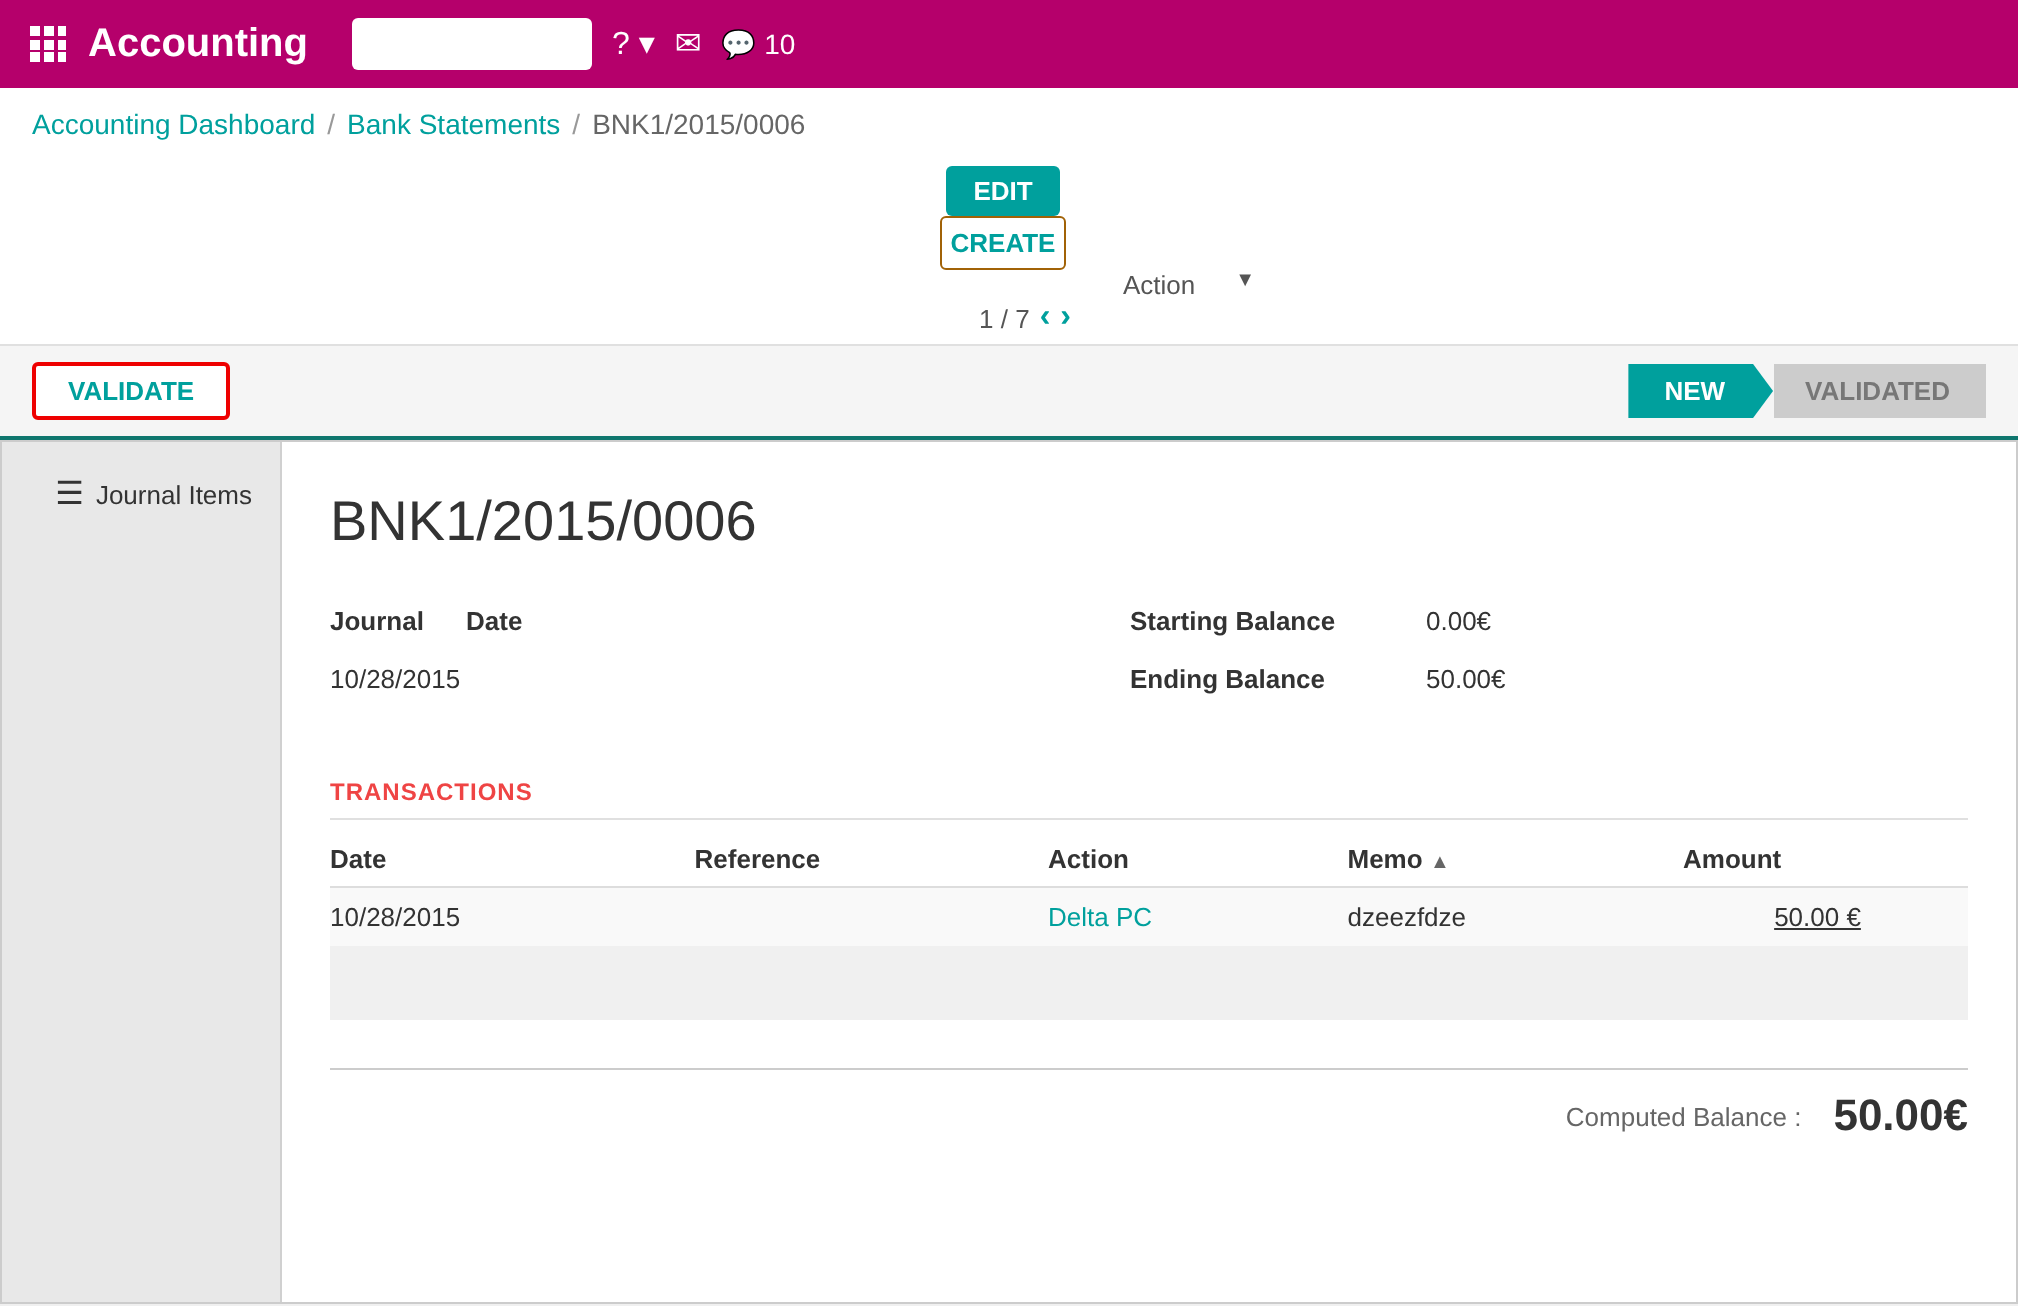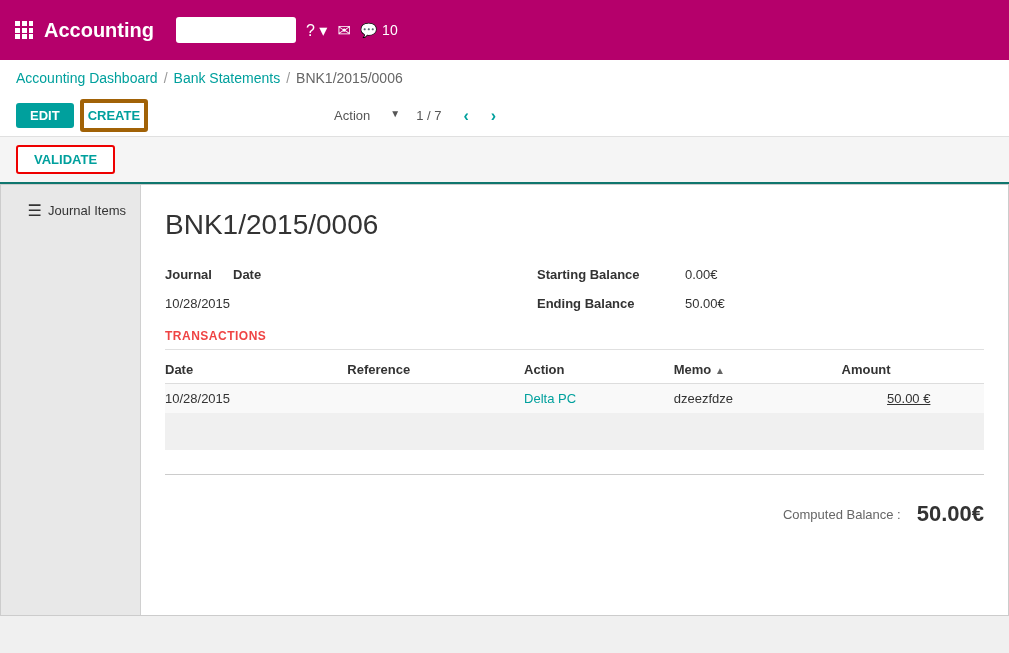--- a/index.html
+++ b/index.html
@@ -4,21 +4,21 @@
   <style>
     * { box-sizing: border-box; margin: 0; padding: 0; }
     body { font-family: 'Helvetica Neue', Arial, sans-serif; font-size: 13px; color: #333; background: #f0f0f0; }
 
     
     .top-nav {
       background: #b5006b;
       color: white;
       display: flex;
       align-items: center;
-      height: 60px;
+      height: 44px;
       padding: 0 10px;
       gap: 6px;
     }
     .top-nav .app-grid {
       width: 28px; height: 28px;
       display: flex; align-items: center; justify-content: center;
       cursor: pointer;
       font-size: 18px;
     }
     .top-nav .app-name {
@@ -95,38 +95,38 @@
       padding: 5px 14px;
       border-radius: 3px;
       cursor: pointer;
       font-size: 13px;
       font-weight: bold;
       margin-right: 6px;
     }
     .btn-create {
       background: white;
       color: #00a09d;
-      border: 4px solid #a16207;
+      border: 1px solid #a16207;
       padding: 5px 4px;
       border-radius: 3px;
       cursor: pointer;
       font-size: 13px;
       font-weight: bold;
       margin-right: 6px;
     }
     .action-dropdown {
       margin-left: auto;
       display: flex; align-items: flex-start; gap: 20px;
       color: #555;
       cursor: pointer;
       font-size: 13px;
     }
     .action-dropdown .arrow { font-size: 10px; }
     .pagination {
-      display: flex; align-items: center; gap: 22px;
+      display: flex; align-items: center; gap: 5px;
       margin-left: 16px;
       color: #555;
       font-size: 13px;
     }
     .pagination .pag-btn {
       cursor: pointer;
       color: #00a09d;
       font-size: 16px;
       font-weight: bold;
     }
@@ -262,21 +262,21 @@
     .trans-table tr.data-row { background: #f9f9f9; }
     .trans-table tr.empty-row td { height: 36px; background: #f0f0f0; }
 
     
     .computed-balance {
       display: flex;
       justify-content: flex-end;
       align-items: center;
       gap: 16px;
       margin-top: 24px;
-      padding-top: 26px;
+      padding-top: 10px;
       border-top: 1px solid #ccc;
     }
     .computed-label { color: #666; font-size: 13px; }
     .computed-value { font-size: 22px; font-weight: bold; color: #333; }
 
     .outer-border {
       border: 1px solid #ccc;
       margin: 0;
       background: #f0f0f0;
     }
@@ -308,53 +308,57 @@
 </div>
 
 <div class="breadcrumb-bar">
   <div class="breadcrumb">
     <a>Accounting Dashboard</a>
     <span class="sep">/</span>
     <a>Bank Statements</a>
     <span class="sep">/</span>
     <span class="current">BNK1/2015/0006</span>
   </div>
-  <div class="action-bar" style="padding: 0; border: none; margin-top: 13px;">
+  <div class="action-bar" style="padding: 0; border: none; margin-top: 13px; flex-direction: column;">
     <button class="btn-edit">EDIT</button>
     <button class="btn-create">CREATE</button>
     <div class="action-dropdown" style="margin-left: 180px;">
       <span>Action</span>
       <span class="arrow">▼</span>
     </div>
     <div class="pagination">
       <span>1 / 7</span>
       <span class="pag-btn">‹</span>
       <span class="pag-btn">›</span>
     </div>
   </div>
 </div>
 
 <div class="validate-bar">
   <button class="btn-validate">VALIDATE</button>
+  <div class="status-tabs">
+    <div class="status-tab active">NEW</div>
+    <div class="status-tab inactive">VALIDATED</div>
+  </div>
 </div>
 
 <div class="outer-border">
   <div class="content-area">
 
     <div class="journal-sidebar">
       <div class="journal-items-btn">
         <span class="hamburger-icon">☰</span>
         <span>Journal Items</span>
       </div>
     </div>
 
     <div class="main-content">
       <div class="doc-title">BNK1/2015/0006</div>
 
-      <div style="display: flex; gap: 24px; margin-bottom: 16px;">
+      <div style="display: flex; gap: 52px; margin-bottom: 40px;">
         <div style="display: grid; grid-template-columns: 60px 160px; gap: 10px 8px;">
           <span class="field-label">Journal</span>
           <span class="field-label">Date</span>
           <span class="field-value">10/28/2015</span>
         </div>
         <div style="display: grid; grid-template-columns: 140px 100px; gap: 10px 8px; margin-left: 120px;">
           <span class="field-label">Starting Balance</span>
           <span class="field-value">0.00€</span>
           <span class="field-label">Ending Balance</span>
           <span class="field-value">50.00€</span>

